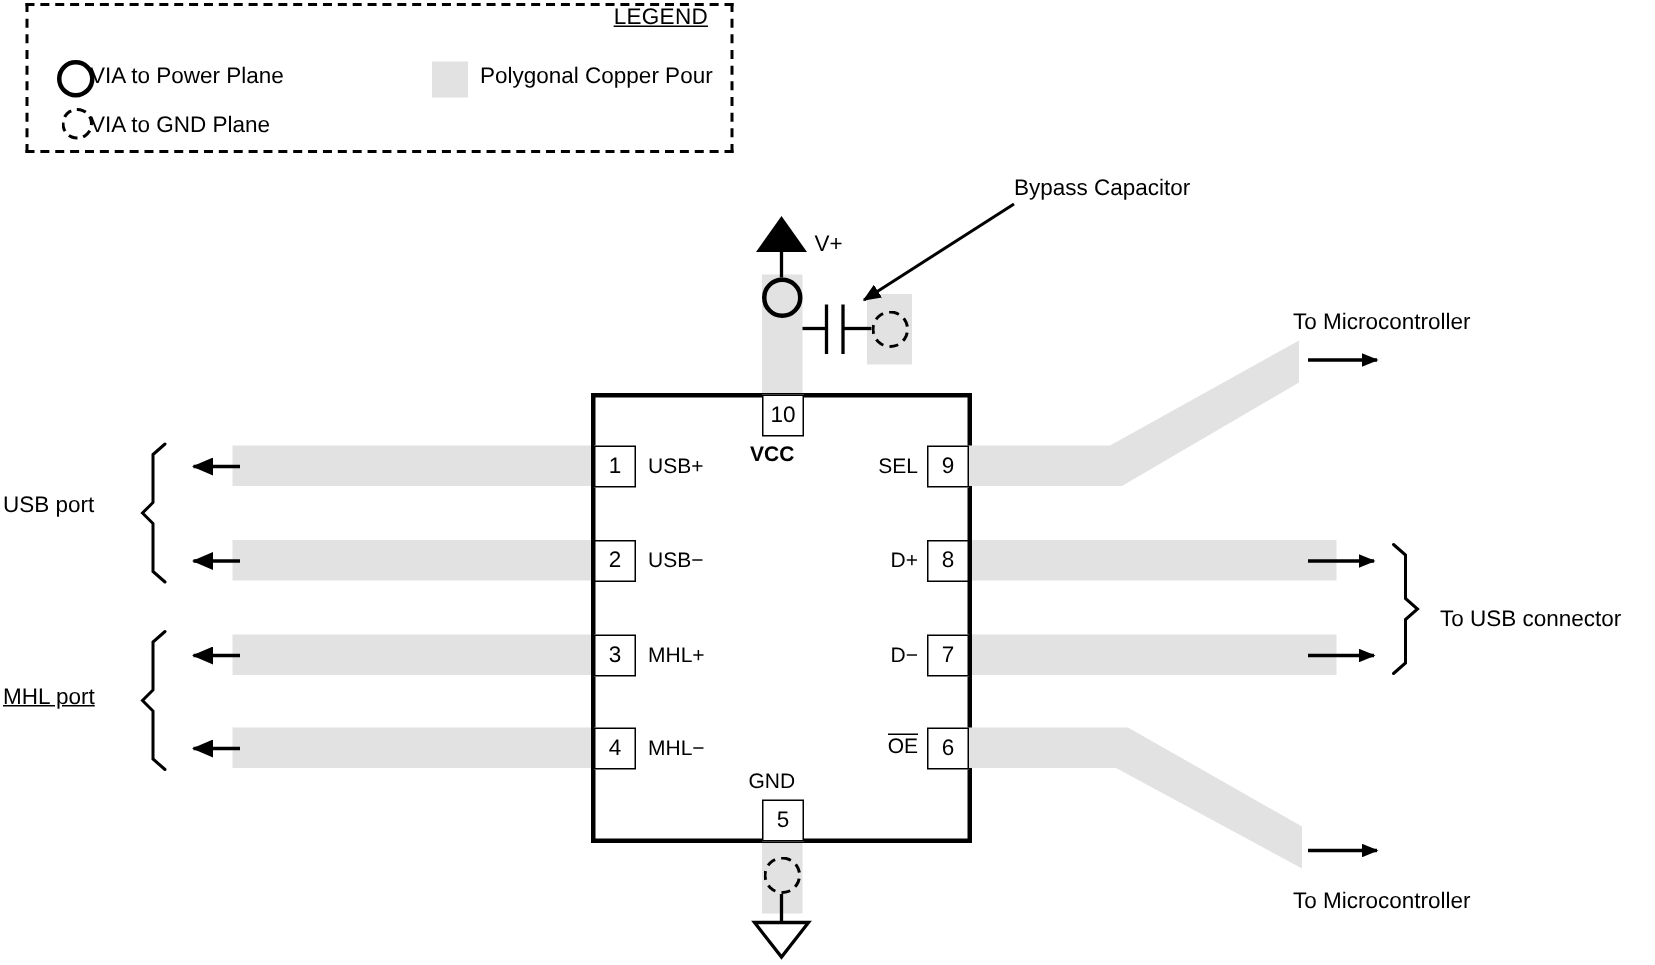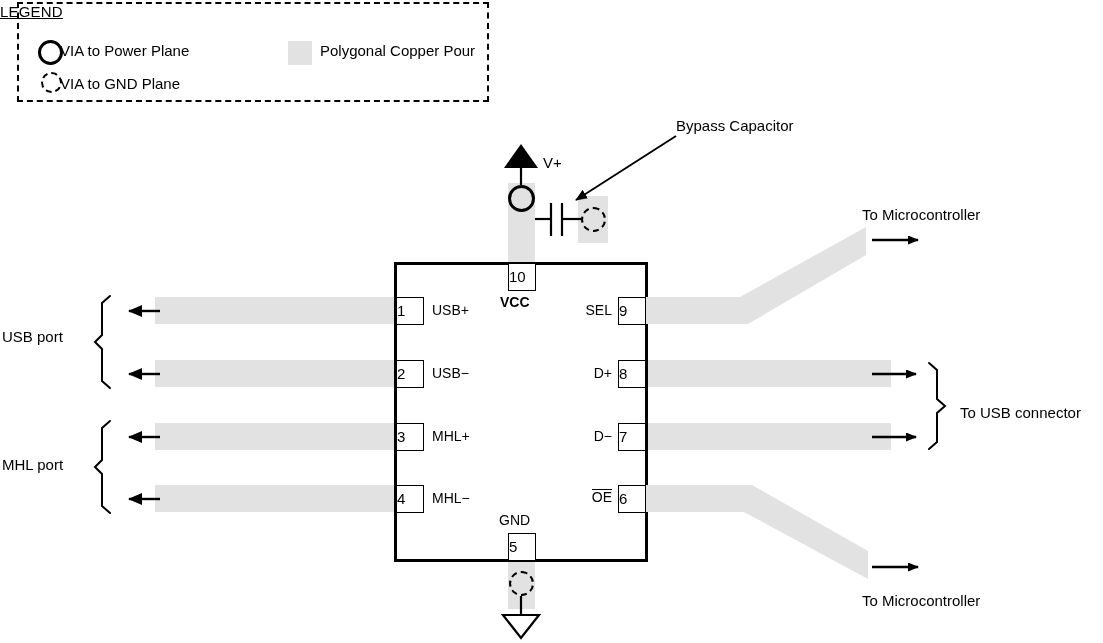--- a/index.html
+++ b/index.html
@@ -21,21 +21,21 @@
   
   #legend-box {
     left: 17px; top: 2px;
     width: 472px; height: 100px;
     border: 2px dashed #000;
     box-sizing: border-box;
   }
   #legend-title {
     left: 0; top: 3px;
     width: 472px;
-    text-align: left;
+    text-align: right;
     font-size: 15px;
     text-decoration: underline;
     letter-spacing: .2px;
   }
   .legend-row-text {
     font-size: 15px;
     white-space: nowrap;
   }
   #legend-power-label { left: 60px; top: 42px; }
   #legend-gnd-label   { left: 60px; top: 75px; text-align: right; }
@@ -69,20 +69,21 @@
     width: 254px; height: 300px;
     border: 3px solid #000;
     box-sizing: border-box;
     background: #fff;
   }
   .pin-box {
     border: 1.5px solid #000;
     box-sizing: border-box;
     background: #fff;
     font-size: 15px;
+    text-align: center;
     line-height: 26px;
     width: 28px; height: 28px;
   }
   .pin-label {
     font-size: 14px;
     white-space: nowrap;
   }
   .pin-label-left  { text-align: left; }
   .pin-label-right { text-align: right; }
 
@@ -170,21 +171,21 @@
   <div class="abs pin-box" style="left:618px; top:485px;">6</div>
   <div class="abs pin-label pin-label-right" style="left:516px; top:489px; width:96px;"><span class="overline">OE</span></div>
 
   <div class="abs via-solid" style="left:508px; top:185px; width:27px; height:27px;"></div>
   <div class="abs via-dashed" style="left:581px; top:207px; width:25px; height:25px;"></div>
   <div class="abs via-dashed" style="left:509px; top:571px; width:25px; height:25px;"></div>
 
   <div class="abs note" style="left:543px; top:154px;">V+</div>
   <div class="abs note" style="left:676px; top:117px;">Bypass Capacitor</div>
   <div class="abs note" style="left:2px; top:328px;">USB port</div>
-  <div class="abs note" style="left:2px; top:456px;">MHL port</div>
+  <div class="abs note" style="left:2px; top:456px;text-decoration:underline;">MHL port</div>
   <div class="abs note" style="left:960px; top:404px;">To USB connector</div>
   <div class="abs note" style="left:862px; top:206px;">To Microcontroller</div>
   <div class="abs note" style="left:862px; top:592px;">To Microcontroller</div>
 
   <svg class="overlay" viewBox="0 0 1103 643">
     <defs>
       <marker id="arrowR" markerWidth="11" markerHeight="9" refX="10" refY="4.5" orient="auto" markerUnits="userSpaceOnUse">
         <path d="M0,0 L11,4.5 L0,9 Z" fill="#000"></path>
       </marker>
       <marker id="arrowL" markerWidth="14" markerHeight="12" refX="13" refY="6" orient="auto" markerUnits="userSpaceOnUse">

